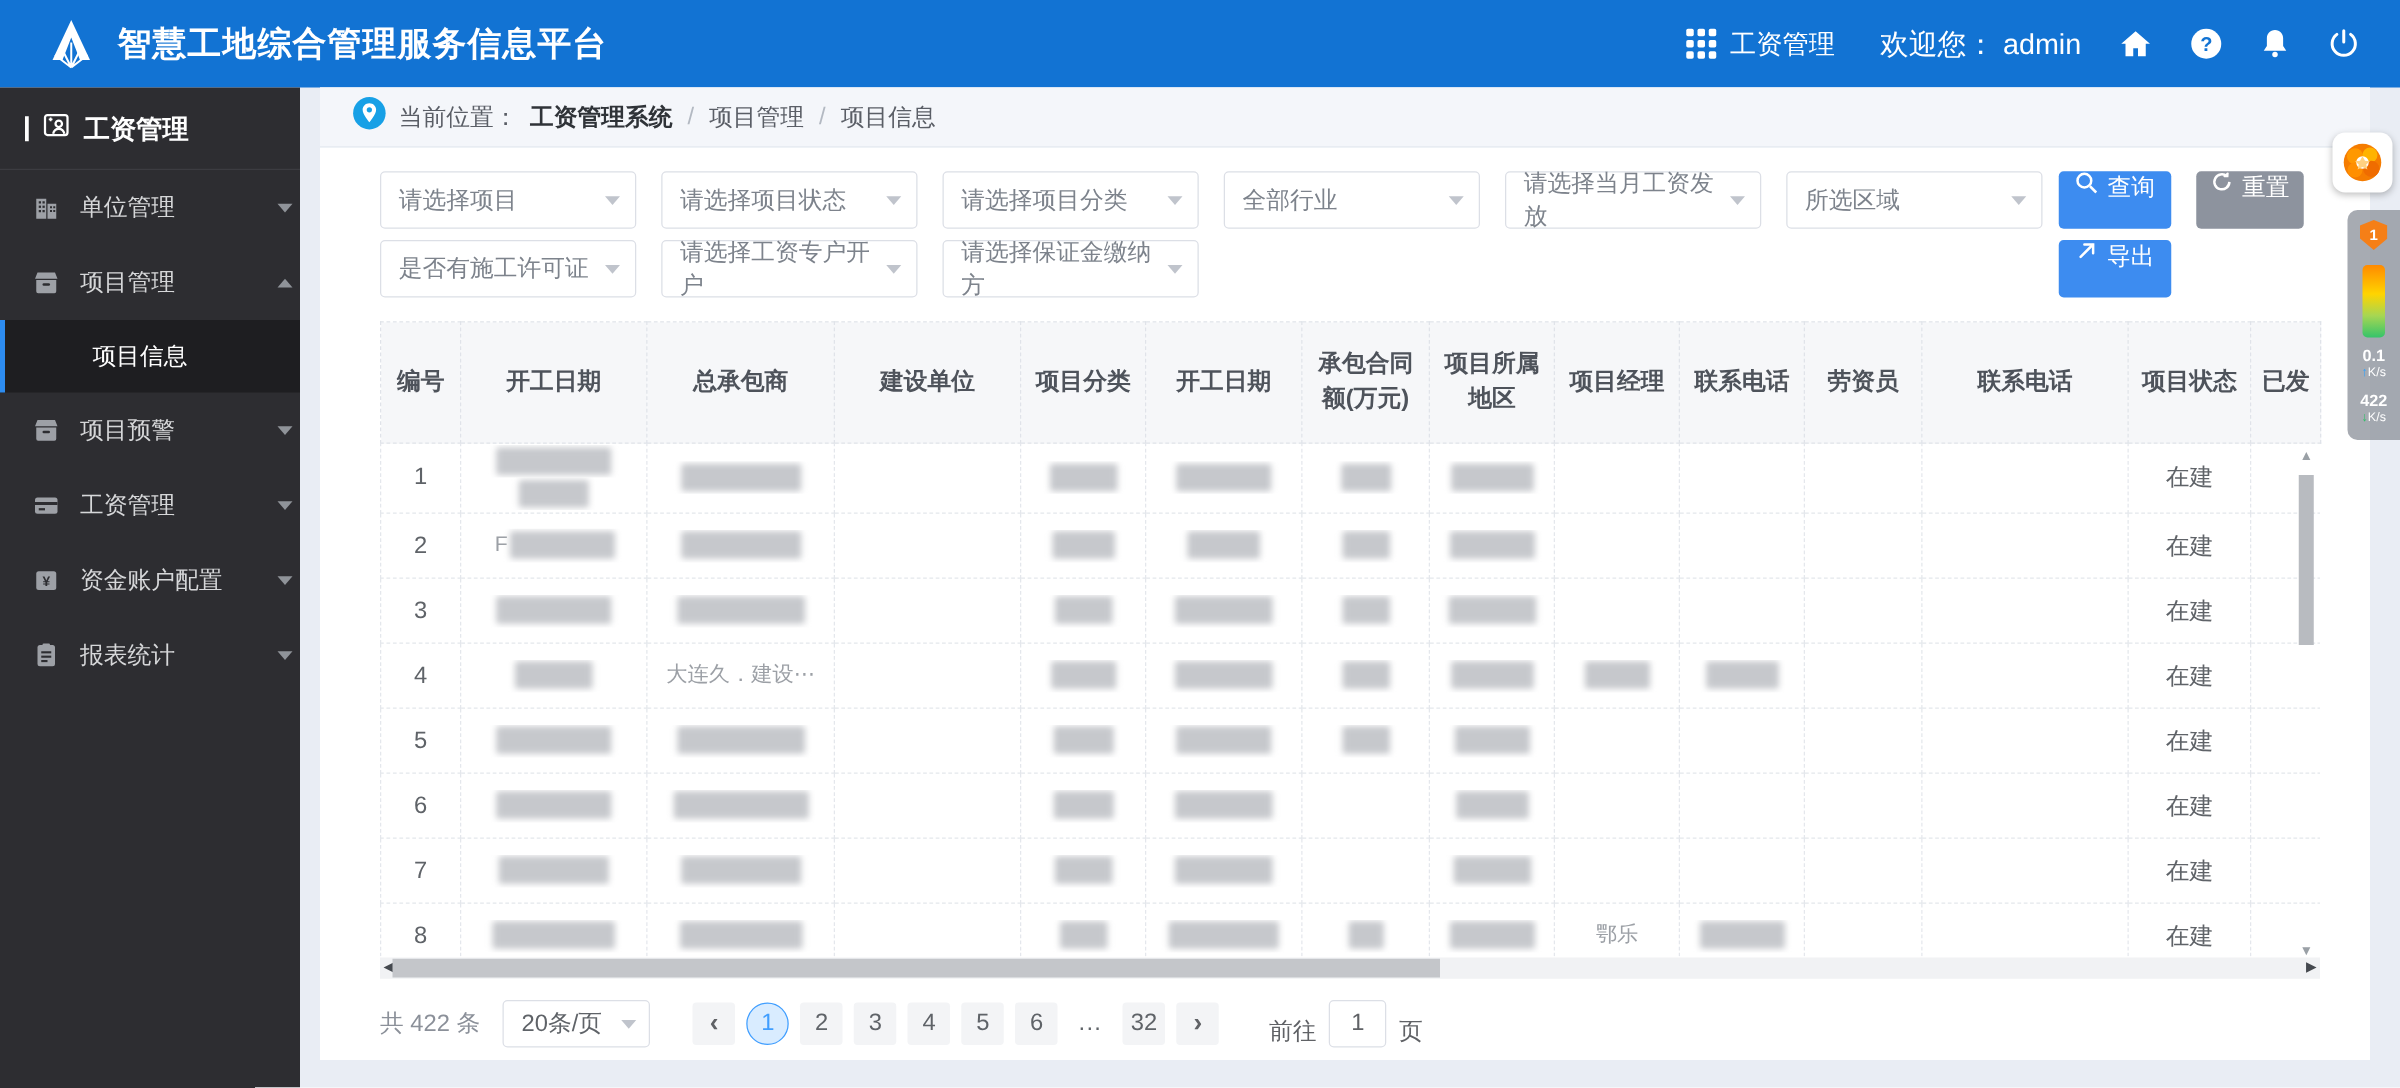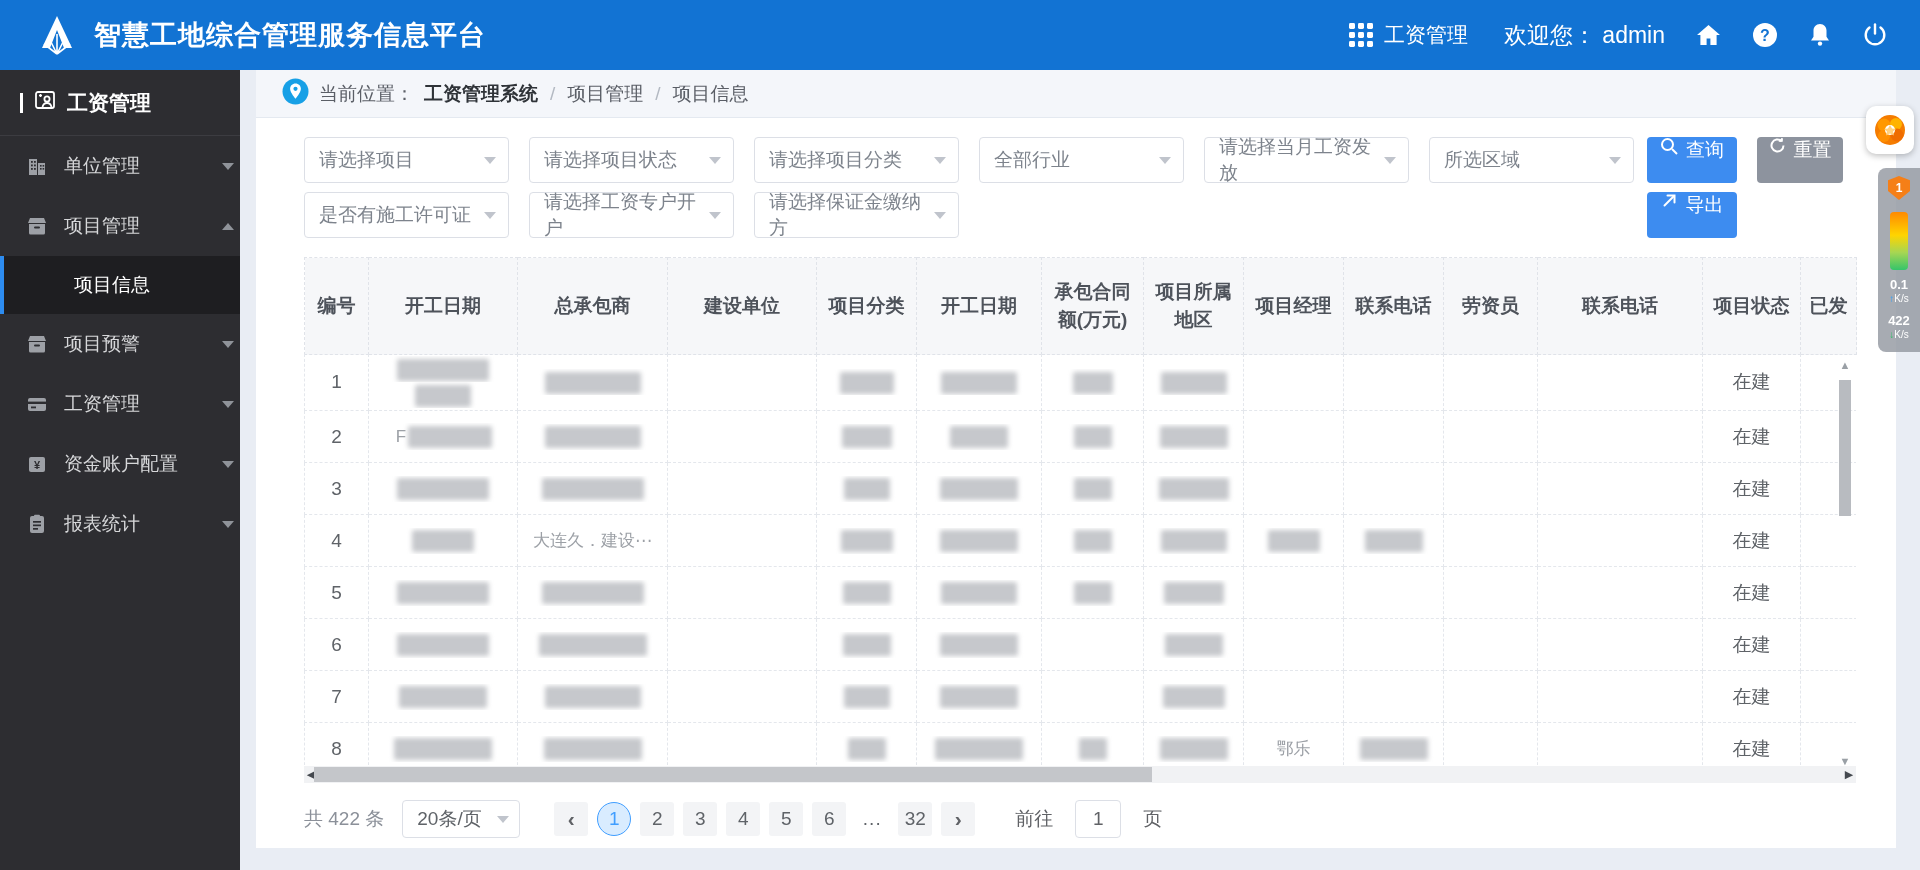--- a/index.html
+++ b/index.html
@@ -65,21 +65,21 @@
   .hs-thumb{position:absolute;left:10px;top:1px;width:838px;height:15px;background:#c4c6ca;cursor:pointer;}
 
   
   .pager{position:absolute;left:48px;top:730px;display:flex;align-items:center;font-size:19px;color:#8b9099;}
   .pg-select{width:118px;height:38px;border:1px solid #dcdfe6;border-radius:4px;display:flex;align-items:center;justify-content:space-between;padding:0 10px 0 14px;color:#5f6368;margin-left:18px;cursor:pointer;}
   .pg-nav{display:flex;align-items:center;gap:9px;margin-left:34px;}
   .page-btn{min-width:34px;height:34px;background:#f3f4f6;border-radius:3px;color:#5f6368;display:flex;align-items:center;justify-content:center;font-size:19px;cursor:pointer;}
   .page-btn.arrow{background:#f3f4f6;font-size:21px;font-weight:bold;color:#606266;}
   .page-btn.active{border-radius:50%;background:#d9ecff;border:1px solid var(--link_active);color:var(--link_active);}
   .page-btn.dots{background:transparent;letter-spacing:1px;}
-  .goto{display:flex;align-items:center;gap:22px;margin-left:40px;color:#606266;}
+  .goto{display:flex;align-items:flex-end;gap:10px;margin-left:40px;color:#606266;}
   .goto input{width:46px;height:38px;border:1px solid #dcdfe6;border-radius:4px;text-align:center;font-size:19px;color:#606266;font-family:inherit;}
 
   
   .float-logo{position:absolute;left:1866px;top:106px;width:48px;height:48px;background:#fff;border-radius:10px;box-shadow:0 2px 6px rgba(0,0,0,.25);display:flex;align-items:center;justify-content:center;cursor:pointer;}
   .float-panel{position:absolute;left:1878px;top:168px;width:42px;height:184px;background:rgba(148,152,161,.82);border-radius:8px 0 0 8px;display:flex;flex-direction:column;align-items:center;padding-top:8px;color:#fff;}
   .shield{width:22px;height:24px;background:#f57f17;clip-path:polygon(50% 0,100% 18%,100% 62%,50% 100%,0 62%,0 18%);display:flex;align-items:center;justify-content:center;font-size:12px;font-weight:bold;color:#fff;}
   .grad-bar{width:18px;height:58px;border-radius:4px;margin-top:12px;background:linear-gradient(180deg,#ff8a00 0%,#ffd400 40%,#a6d653 70%,#35c46a 100%);}
   .spd{margin-top:8px;font-size:13px;font-weight:bold;line-height:14px;text-align:center;}
   .spd small{display:block;font-size:10px;font-weight:normal;}
   .up-ar{color:#2aa0ff;} .dn-ar{color:#2fbf66;}

